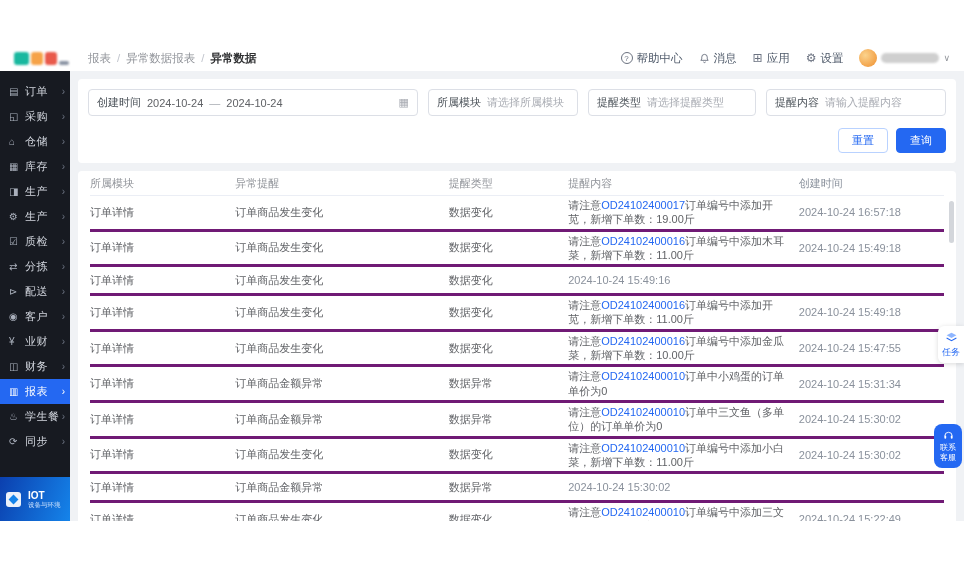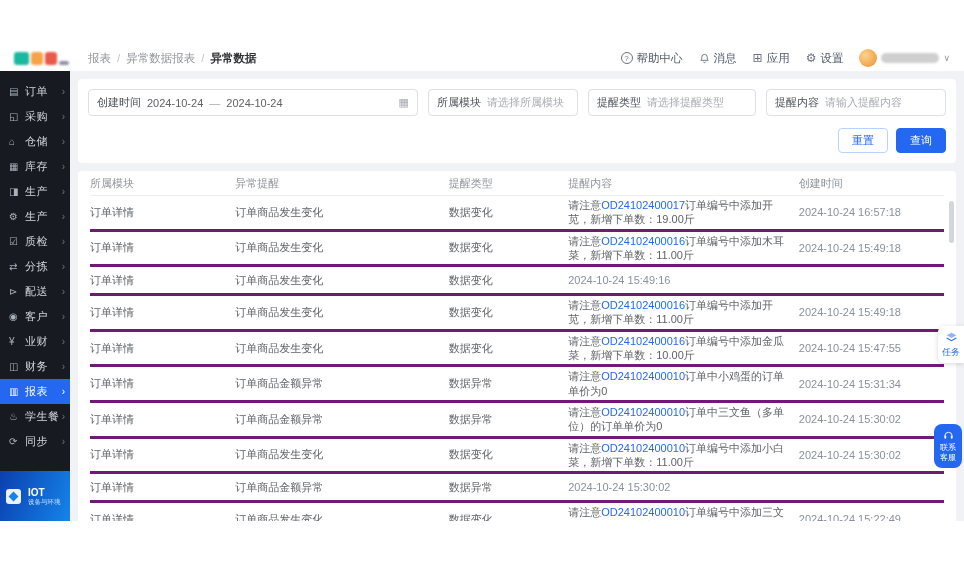--- a/index.html
+++ b/index.html
@@ -32,21 +32,21 @@
 
   
   .sidebar { width:70px; background:#171a21; display:flex; flex-direction:column; position:relative; }
   .side-items { flex:1; padding-top:8px; }
   .side-item { height:25px; display:flex; align-items:center; padding:0 5px 0 9px; cursor:pointer; }
   .side-icon { width:13px; font-size:10px; color:#aab0bc; line-height:1; }
   .side-label { font-size:11px; color:#d2d6de; margin-left:3px; letter-spacing:.5px; }
   .side-arrow { margin-left:auto; font-size:10px; color:#6d7482; }
   .side-item.active { background:#2468f2; }
   .side-item.active .side-label, .side-item.active .side-icon, .side-item.active .side-arrow { color:#fff; }
-  .iot { height:50px; background:linear-gradient(110deg,#0b3fae,#1584ea); display:flex; align-items:center; padding:0 6px; gap:7px; }
+  .iot { height:44px; background:linear-gradient(110deg,#0b3fae,#1584ea); display:flex; align-items:center; padding:0 6px; gap:7px; }
   .iot-cube { width:15px; height:15px; background:rgba(255,255,255,.92); border-radius:3px; position:relative; }
   .iot-cube::after { content:""; position:absolute; left:4px; top:4px; width:7px; height:7px; background:#1584ea; transform:rotate(45deg); }
   .iot-title { font-size:10px; font-weight:bold; color:#fff; line-height:1.1; }
   .iot-sub { font-size:6.5px; color:#cfe4ff; line-height:1.1; }
 
   
   .main { flex:1; background:#f0f2f5; padding:8px; overflow:hidden; }
 
   .card { background:#fff; border-radius:4px; }
   .filter-card { padding:10px; margin-bottom:8px; }

